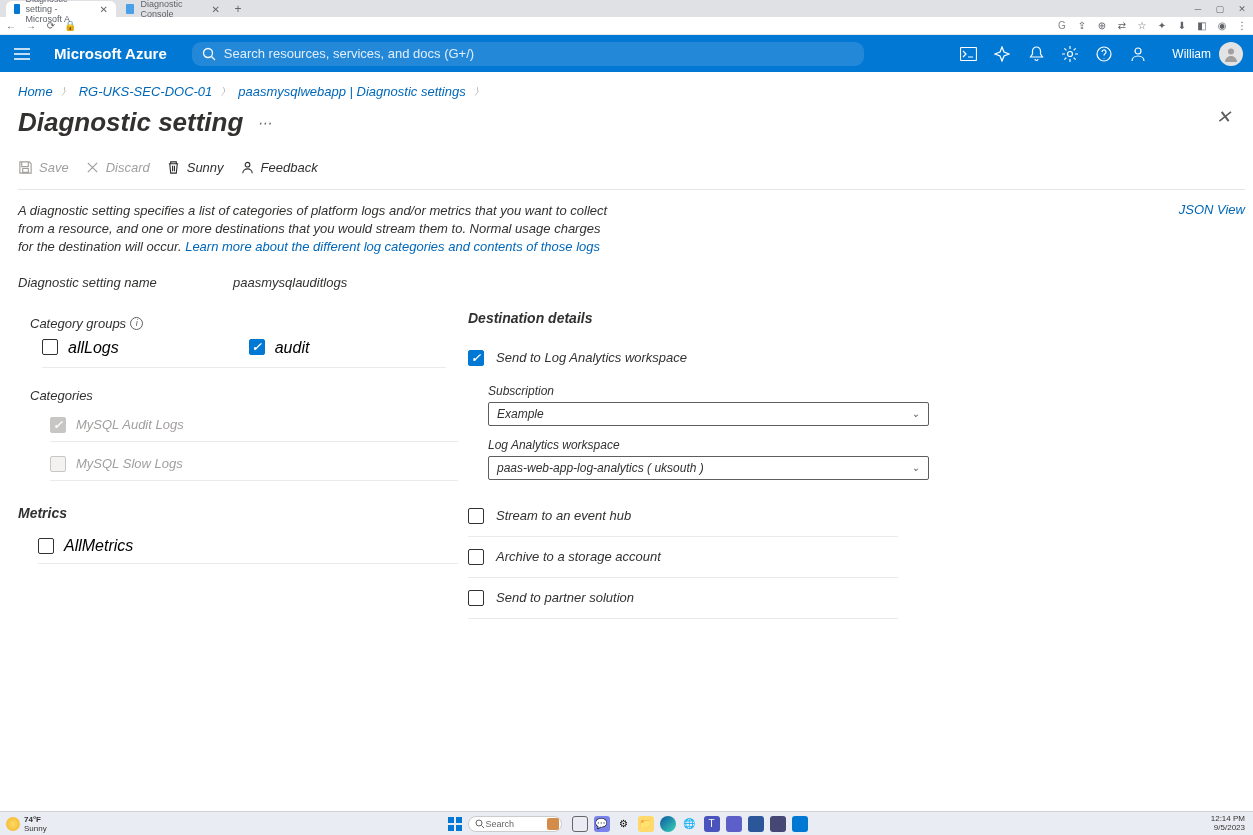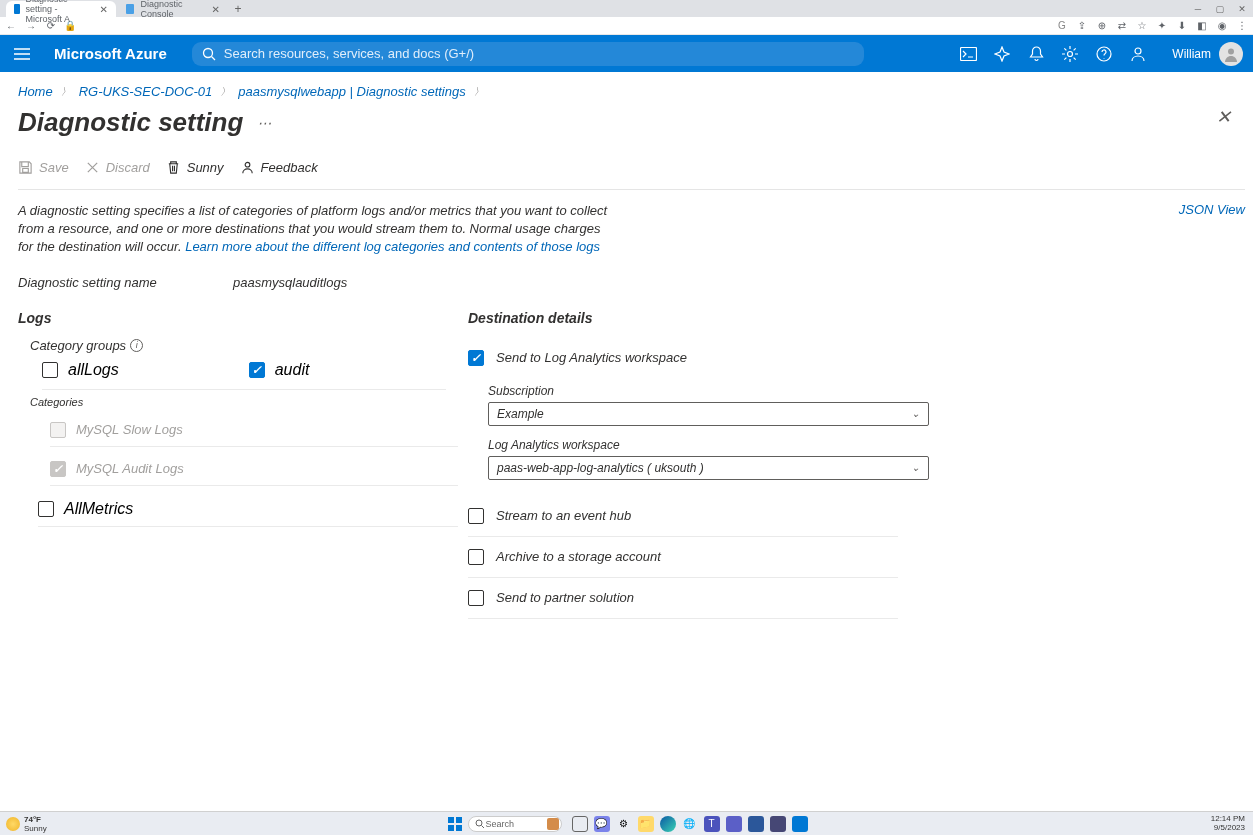--- a/index.html
+++ b/index.html
@@ -76,23 +76,23 @@
 .check-row.nested { margin-left:32px; padding:8px 0; border-bottom:1px solid #eaeaea; }
 .checkbox { width:16px; height:16px; border:1px solid #323130; border-radius:2px; display:flex; align-items:center; justify-content:center; cursor:pointer; flex-shrink:0; }
 .checkbox.checked { background:#0078d4; border-color:#0078d4; }
 .checkbox.checked::after { content:"✓"; color:#fff; font-size:12px; font-weight:bold; }
 .checkbox.disabled { border-color:#c8c6c4; background:#f3f2f1; }
 .checkbox.disabled.checked { background:#c8c6c4; border-color:#c8c6c4; }
 .check-row .ck-label { font-size:13px; color:#323130; }
 .check-row.disabled .ck-label { color:#a19f9d; }
 
 .cat-group-row { display:flex; gap:130px; margin-left:24px; padding-bottom:10px; border-bottom:1px solid #eaeaea; margin-right:12px; }
-.cat-group-row .item { display:flex; align-items:center; gap:10px; }
-
-.cat-header { font-size:11px; color:#323130; margin:6px 0 6px 12px; }
+.cat-group-row .item { display:flex; gap:10px; }
+
+.cat-header { font-size:13px; color:#323130; margin:20px 0 6px 12px; }
 .metrics-header { font-size:14px; font-weight:600; color:#323130; margin:24px 0 8px 0; }
 .metrics-row { display:flex; align-items:center; gap:10px; margin-left:20px; padding:8px 0; border-bottom:1px solid #eaeaea; }
 
 
 .dest-row { display:flex; align-items:center; gap:12px; padding:12px 0; border-bottom:1px solid #eaeaea; }
 .dest-row.first { border-bottom:none; padding-bottom:6px; }
 .dest-row .dst-label { font-size:13px; color:#323130; }
 .dest-indent { margin-left:20px; margin-bottom:16px; }
 .dest-indent .flabel { font-size:12px; color:#323130; margin:12px 0 4px 0; }
 .select-box { width:441px; height:24px; border:1px solid #605e5c; border-radius:2px; display:flex; align-items:center; padding:0 8px; font-size:12px; color:#323130; position:relative; cursor:pointer; }
@@ -269,49 +269,49 @@
   </div>
 
   <div class="field-row">
     <div class="lbl">Diagnostic setting name</div>
     <div class="val">paasmysqlauditlogs</div>
   </div>
 
   <div class="main-cols">
 
     <div class="col-logs">
-      <div class="section-h">Logs</div>
 
       <div class="subsection">
         <span>Category groups</span>
         <span class="info-icon">i</span>
       </div>
 
       <div class="cat-group-row">
         <div class="item">
           <div class="checkbox"></div>
           <span class="ck-label">allLogs</span>
         </div>
         <div class="item">
           <div class="checkbox checked"></div>
           <span class="ck-label">audit</span>
         </div>
       </div>
 
       <div class="cat-header">Categories</div>
 
       <div class="check-row nested disabled">
+        <div class="checkbox disabled checked"></div>
+        <span class="ck-label">MySQL Audit Logs</span>
+      </div>
+      <div class="check-row nested disabled">
         <div class="checkbox disabled"></div>
         <span class="ck-label">MySQL Slow Logs</span>
       </div>
-      <div class="check-row nested disabled">
-        <div class="checkbox disabled checked"></div>
-        <span class="ck-label">MySQL Audit Logs</span>
-      </div>
-
+
+      <div class="metrics-header">Metrics</div>
       <div class="metrics-row">
         <div class="checkbox"></div>
         <span class="ck-label">AllMetrics</span>
       </div>
     </div>
 
     <div class="col-dest">
       <div class="section-h">Destination details</div>
 
       <div class="dest-row first">

